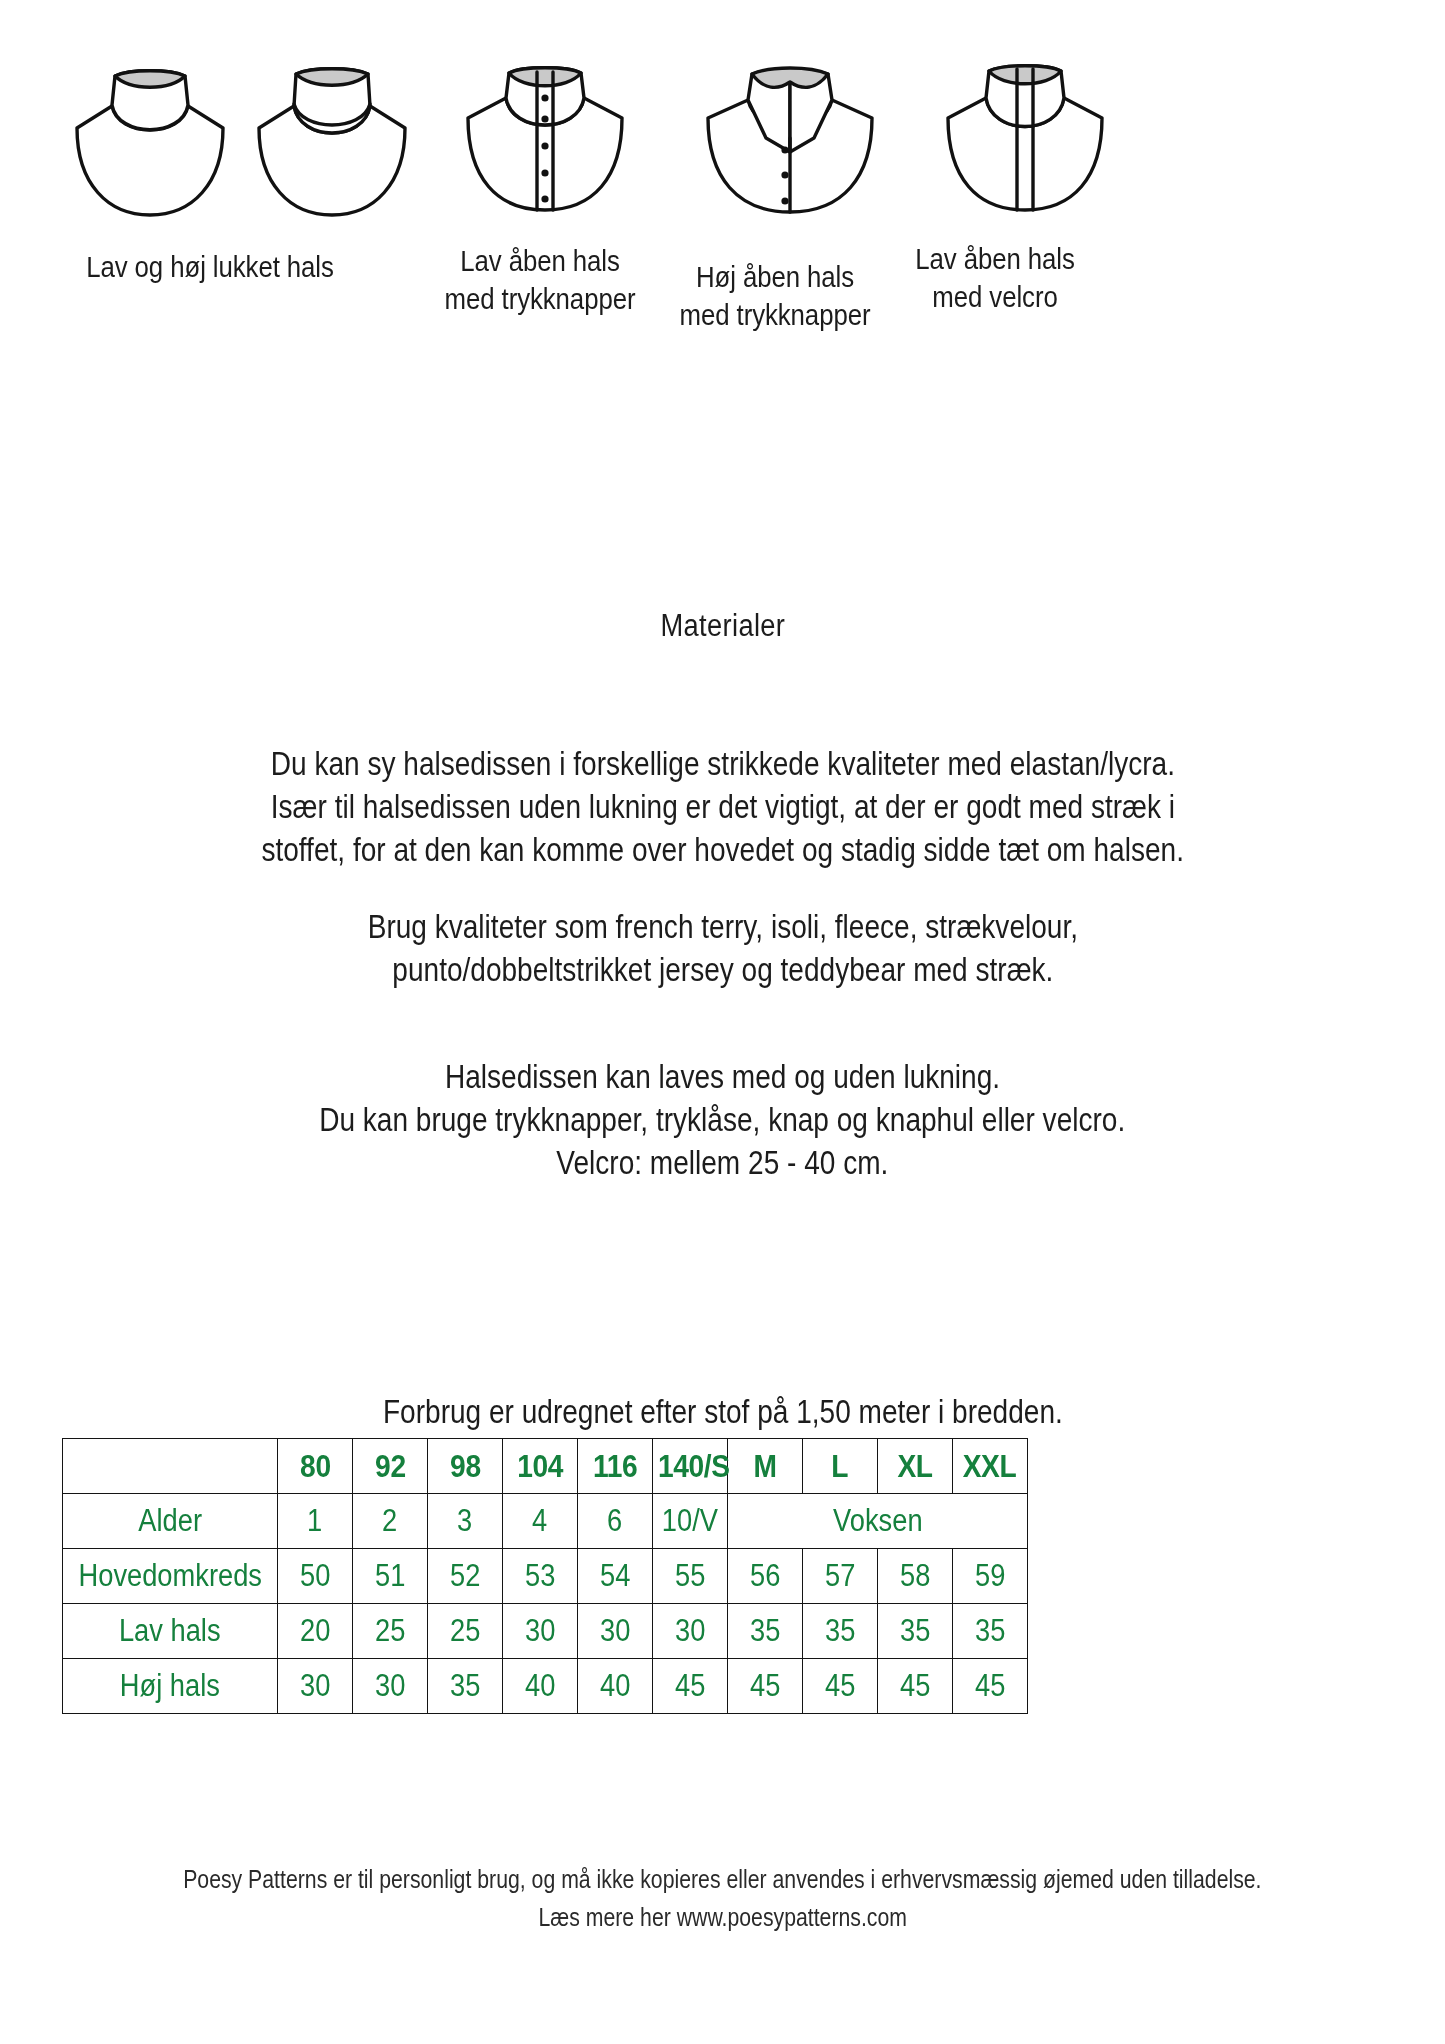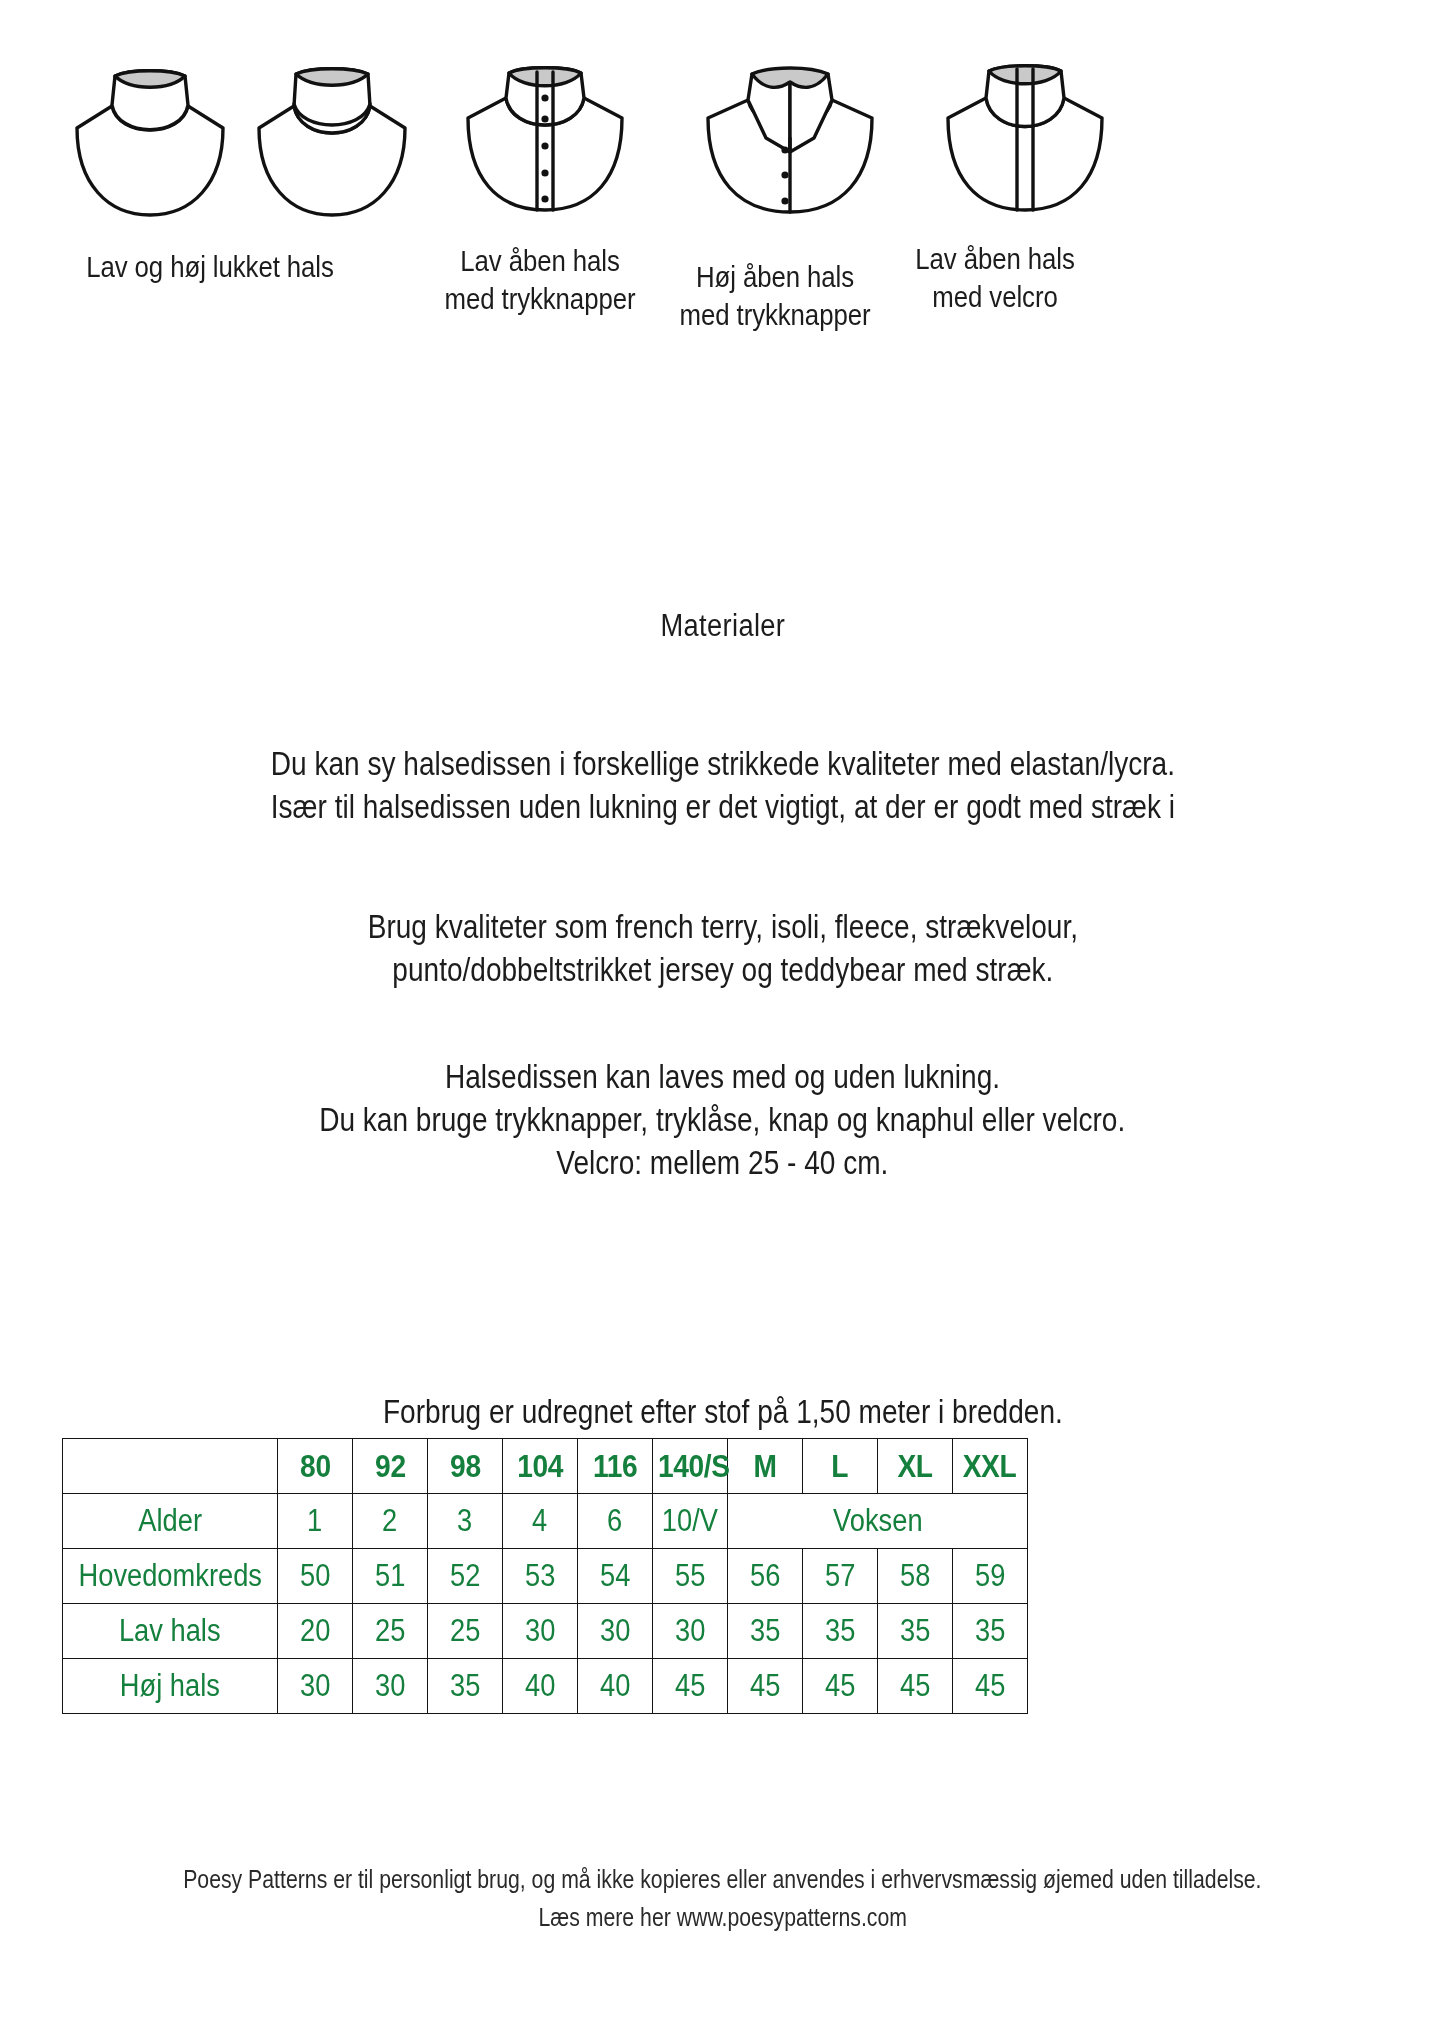--- a/index.html
+++ b/index.html
@@ -236,20 +236,21 @@
     <div>med velcro</div>
   </div>
 
   <div class="heading">
     <span>Materialer</span>
   </div>
 
   <div class="body-block" id="para1">
     <span class="ln"><i>Du kan sy halsedissen i forskellige strikkede kvaliteter med elastan/lycra.</i></span>
     <span class="ln"><i>Især til halsedissen uden lukning er det vigtigt, at der er godt med stræk i</i></span>
+    <span class="ln"><i>stoffet, for at den kan komme over hovedet og stadig sidde tæt om halsen.</i></span>
   </div>
 
   <div class="body-block" id="para2">
     <span class="ln"><i>Brug kvaliteter som french terry, isoli, fleece, strækvelour,</i></span>
     <span class="ln"><i>punto/dobbeltstrikket jersey og teddybear med stræk.</i></span>
   </div>
 
   <div class="body-block" id="para3">
     <span class="ln"><i>Halsedissen kan laves med og uden lukning.</i></span>
     <span class="ln"><i>Du kan bruge trykknapper, tryklåse, knap og knaphul eller velcro.</i></span>

